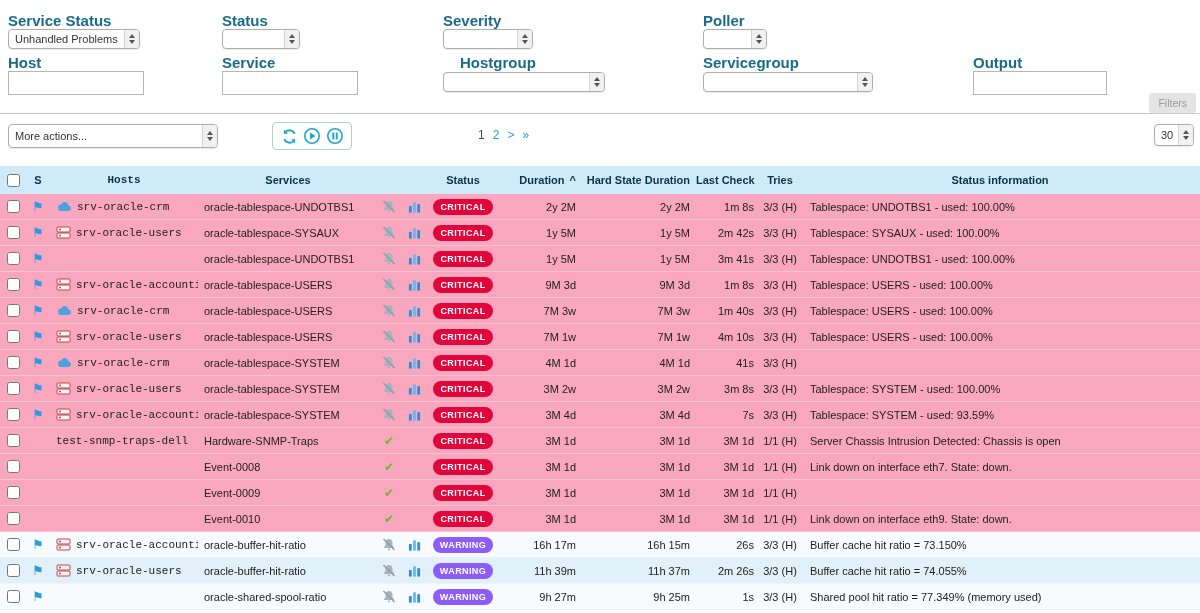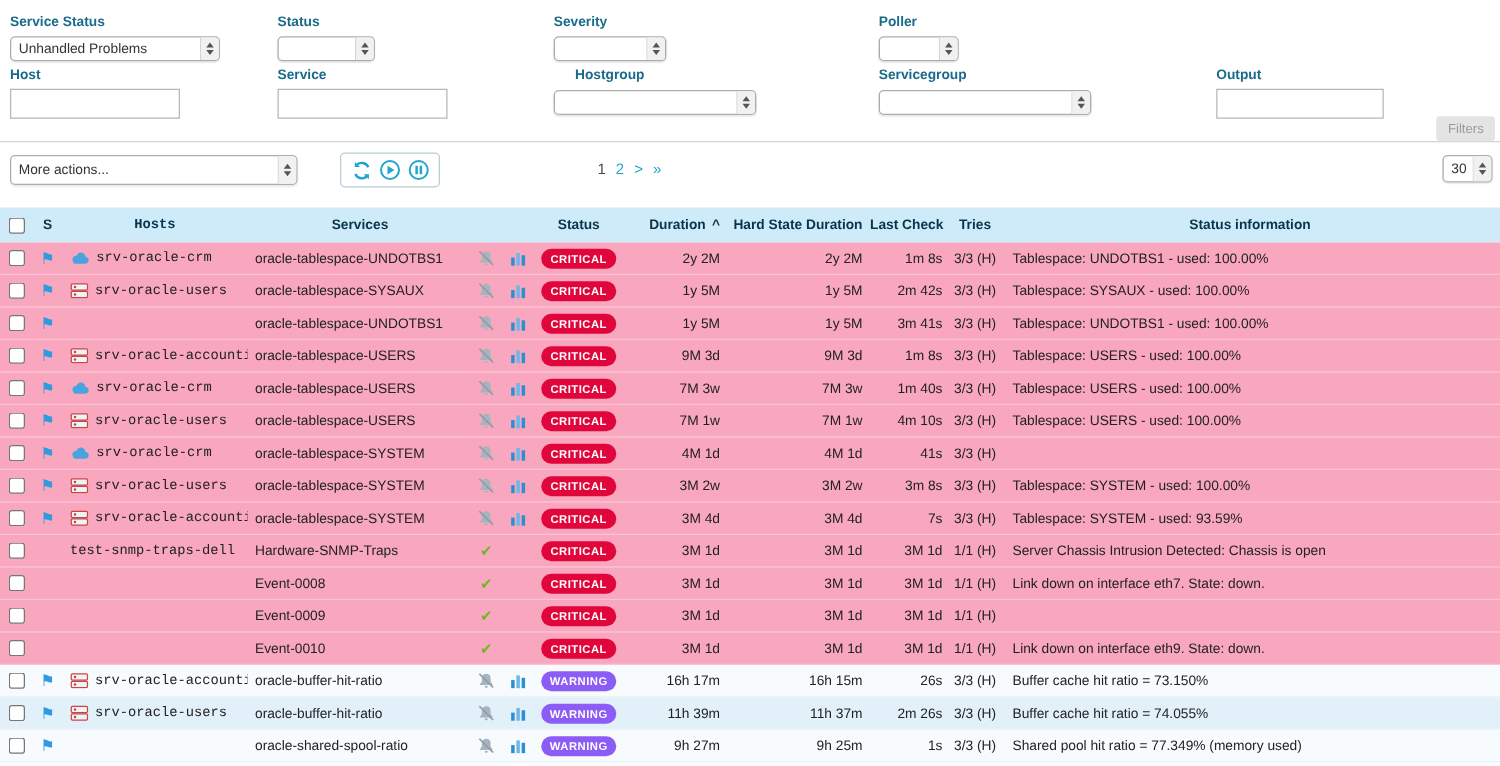--- a/index.html
+++ b/index.html
@@ -7,21 +7,21 @@
     --teal:#1ea7cb;
     --label:#1a6a8a;
   }
   *{margin:0;padding:0;box-sizing:border-box;}
   body{
     width:1200px;height:613px;overflow:hidden;background:#fff;
     font-family:"Liberation Sans","DejaVu Sans",sans-serif;font-size:11px;color:#222;
   }
   
   .filters{position:relative;height:114px;border-bottom:1px solid #c9c9c9;background:#fff;}
-  .flabel{position:absolute;font-weight:bold;font-size:11px;color:var(--label);white-space:nowrap;}
+  .flabel{position:absolute;font-weight:bold;font-size:15px;color:var(--label);white-space:nowrap;}
   .sel{
     position:absolute;display:flex;align-items:center;justify-content:space-between;
     height:20px;background:#fff;border:1px solid #adadad;border-radius:4px;
     font-size:11px;color:#333;padding-left:6px;box-shadow:0 1px 1px rgba(0,0,0,.08);cursor:pointer;
   }
   .sel-text{white-space:nowrap;overflow:hidden;}
   .sel-arrows{display:flex;flex-direction:column;align-items:center;justify-content:center;gap:2px;
     width:15px;height:100%;border-left:1px solid #d5d5d5;background:#f1f1f1;border-radius:0 3px 3px 0;flex:0 0 15px;}
   .tri-up{width:0;height:0;border-left:3px solid transparent;border-right:3px solid transparent;border-bottom:4px solid #555;}
   .tri-dn{width:0;height:0;border-left:3px solid transparent;border-right:3px solid transparent;border-top:4px solid #555;}
@@ -69,21 +69,21 @@
   .hostlink,.svclink{color:#222;text-decoration:none;cursor:pointer;text-align:right;}
   .cb,.hdr-cb{width:13px;height:13px;cursor:pointer;}
   .ic-chart{cursor:pointer;display:inline-flex;}
   .ic-bell,.ic-cloud,.ic-server{display:inline-flex;}
 </style>
 </head>
 <body>
 
 <div class="filters">
   <span class="flabel" style="left:8px;top:12px">Service Status</span>
-  <div class="sel" style="left:8px;top:29px;width:168px">
+  <div class="sel" style="left:8px;top:29px;width:132px">
     <span class="sel-text">Unhandled Problems</span>
     <span class="sel-arrows">
         <b class="tri-up"></b>
         <b class="tri-dn"></b>
       </span>
   </div>
 
   <span class="flabel" style="left:222px;top:12px">Status</span>
   <div class="sel" style="left:222px;top:29px;width:78px">
     <span class="sel-text"></span>
@@ -135,21 +135,21 @@
       </span>
   </div>
 
   <span class="flabel" style="left:973px;top:54px">Output</span>
   <input class="tinput" style="left: 973px; top: 71px; width: 134px;" value="">
 
   <button class="filters-btn">Filters</button>
 </div>
 
 <div class="toolbar">
-  <div class="sel" style="left:8px;top:10px;width:230px;height:24px">
+  <div class="sel" style="left:8px;top:10px;width:210px;height:24px">
     <span class="sel-text">More actions...</span>
     <span class="sel-arrows">
         <b class="tri-up"></b>
         <b class="tri-dn"></b>
       </span>
   </div>
 
   <div class="icon-group">
     <span class="tool-btn">
       <svg width="17" height="17" viewBox="0 0 18 18">

